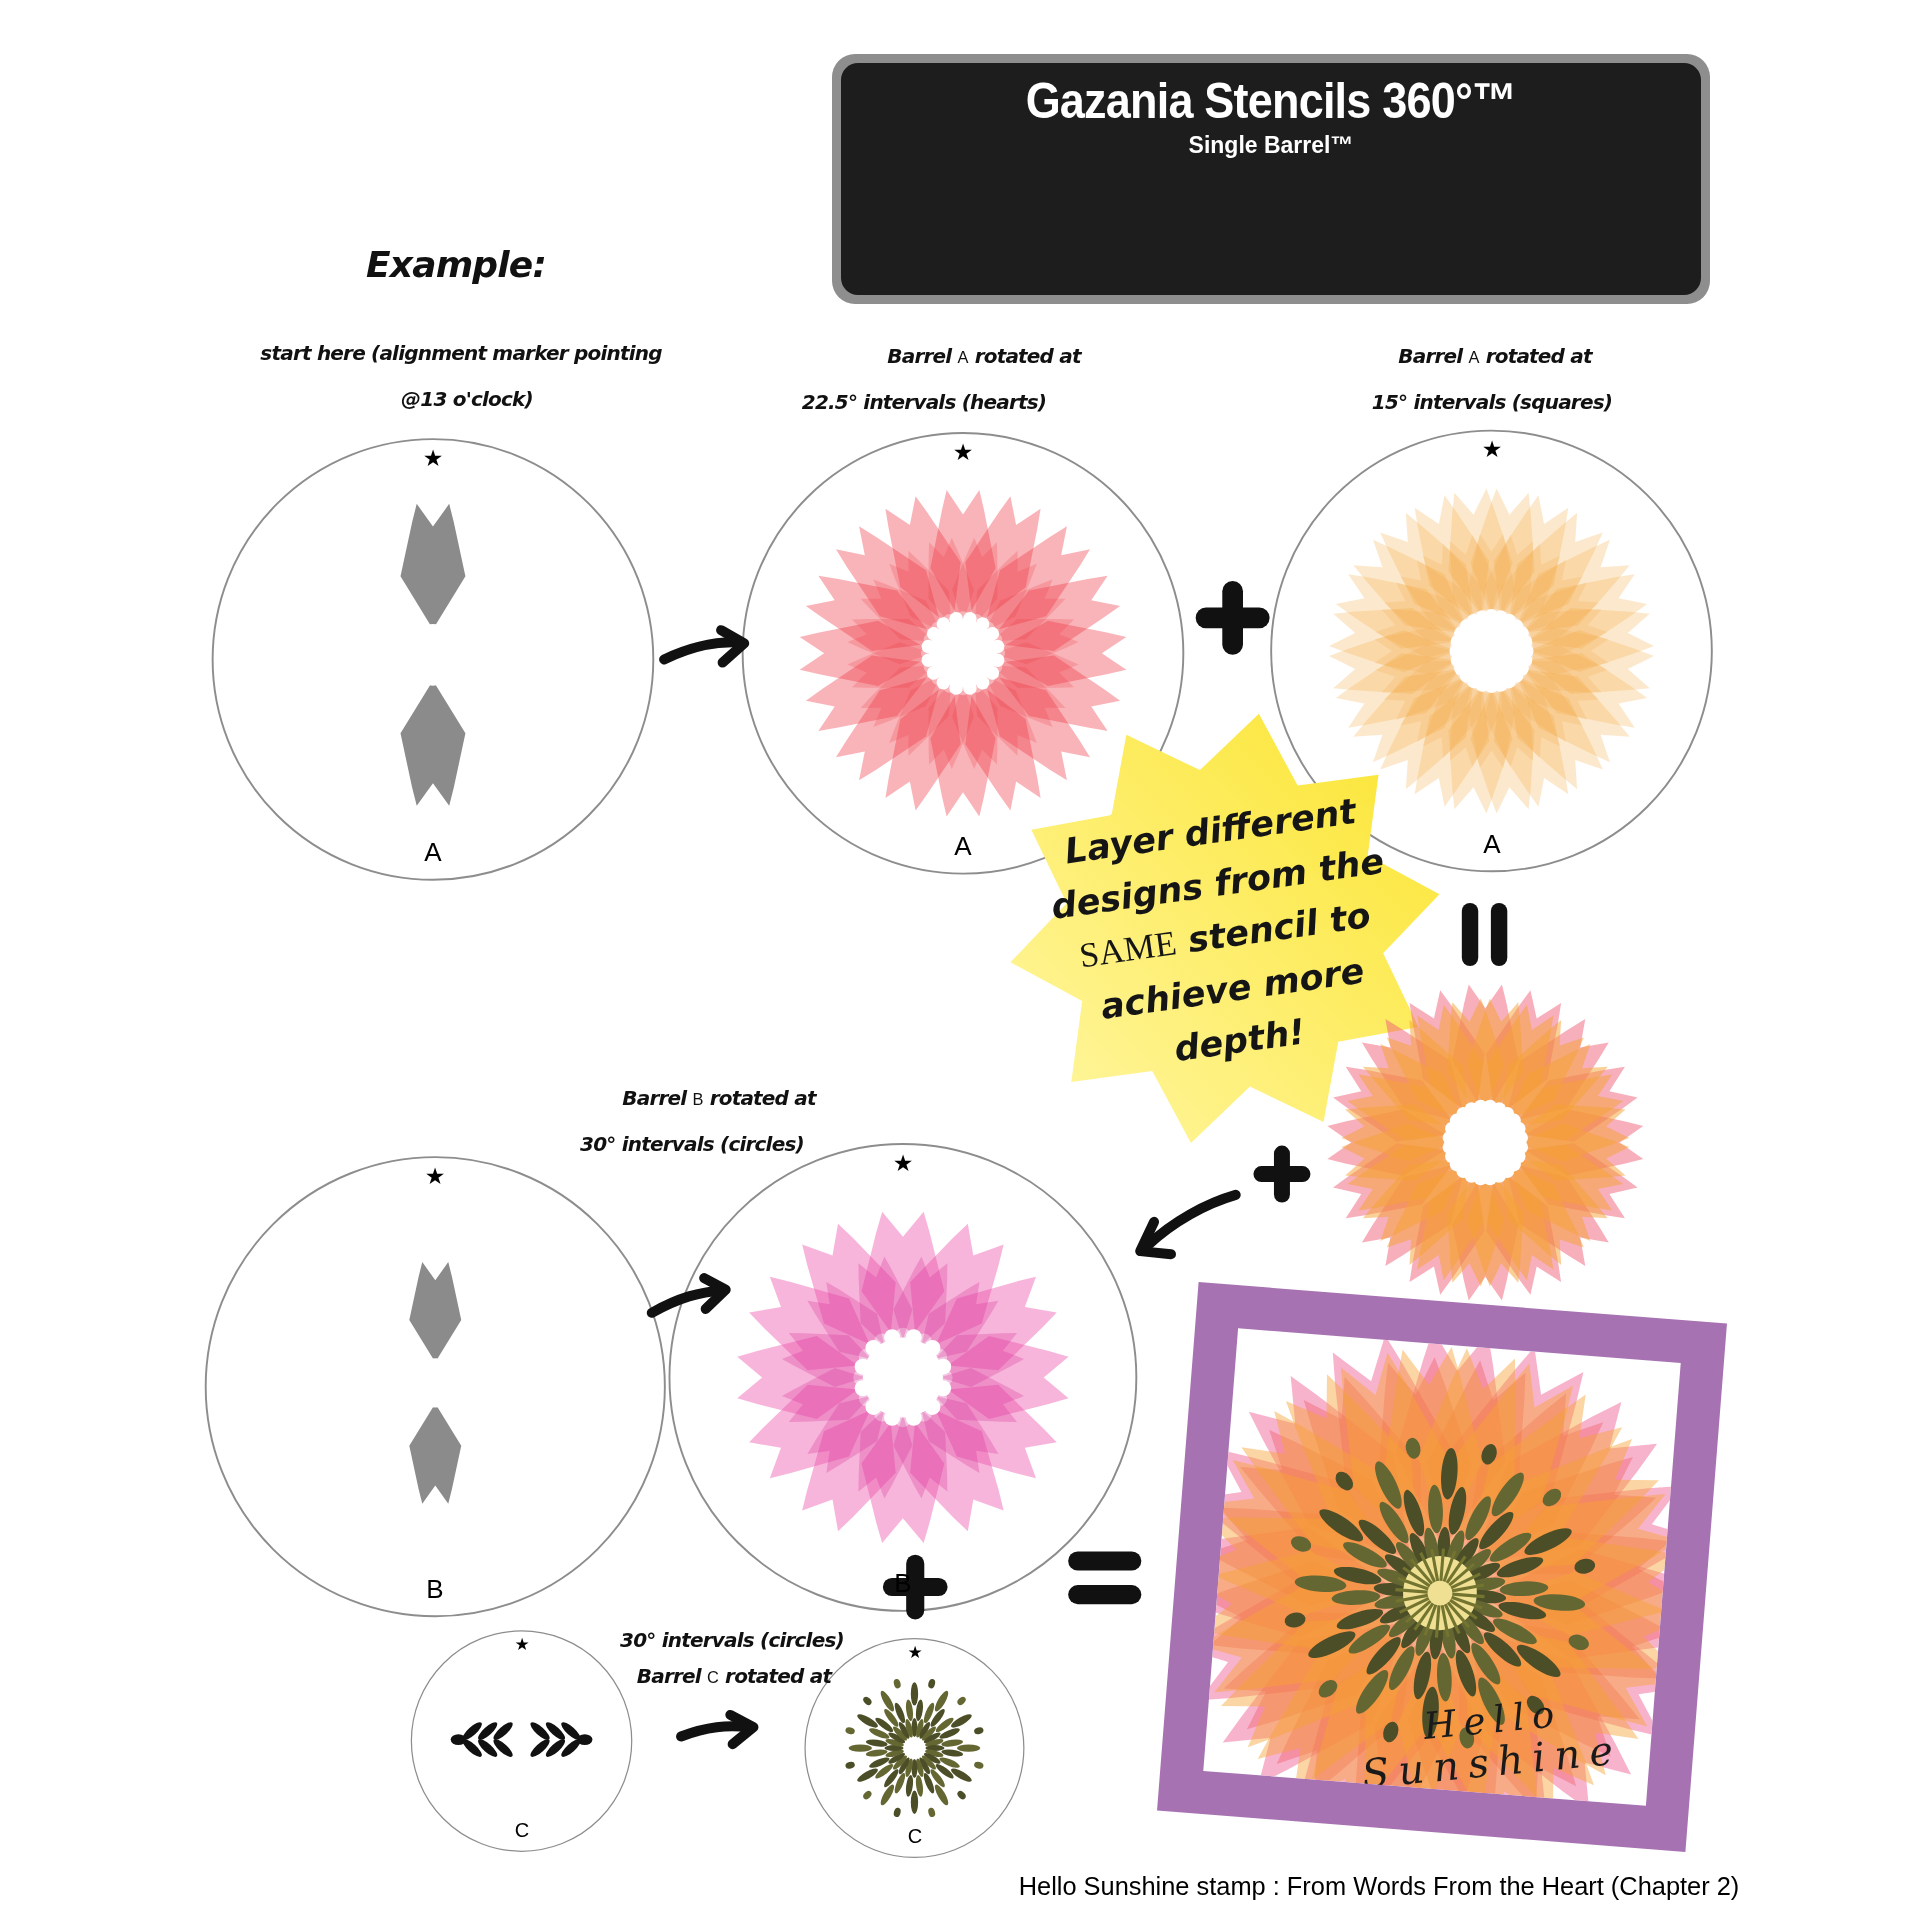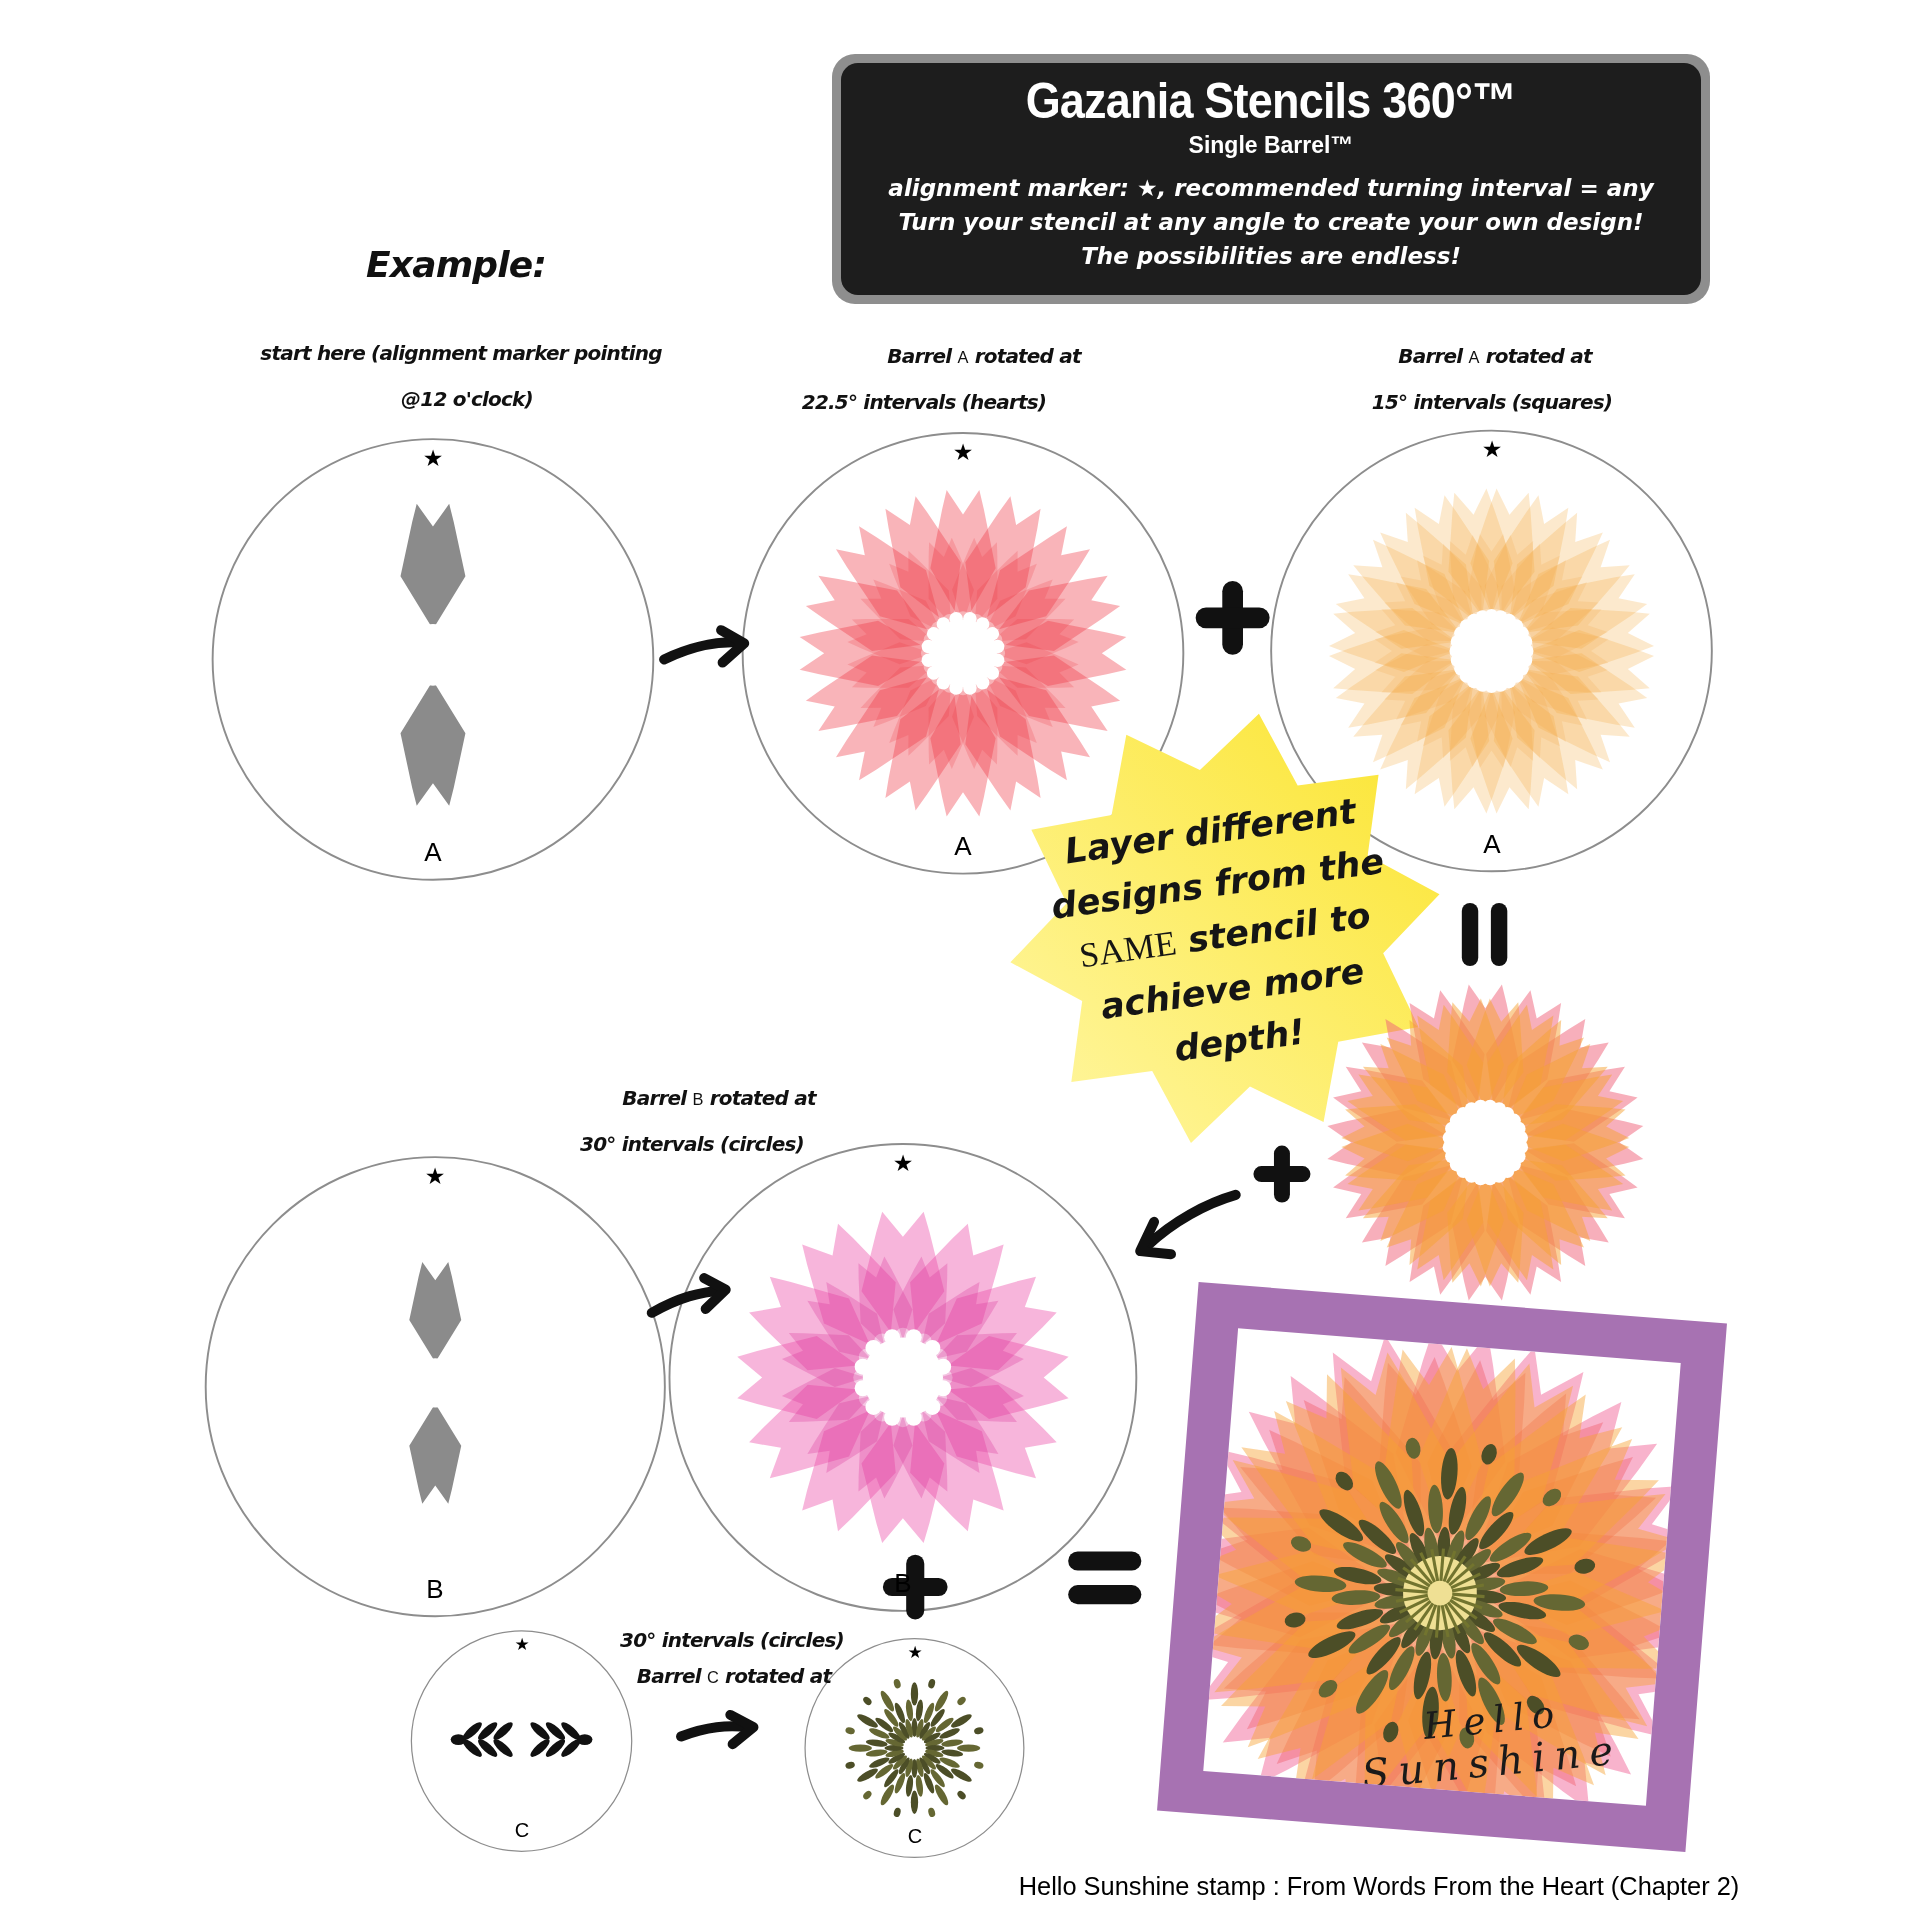--- a/index.html
+++ b/index.html
@@ -494,32 +494,27 @@
       <g transform="translate(1927 1213) rotate(90)" fill="#111">
         <rect x="-41" y="-29.52" width="82" height="21.32" rx="10.66"></rect>
         <rect x="-41" y="8.200000000000001" width="82" height="21.32" rx="10.66"></rect>
       </g>
     </svg>
 
   <div id="header-box">
     <div id="header-inner">
       <div id="header-title">Gazania Stencils 360°™</div>
       <div id="header-subtitle">Single Barrel™</div>
-      <div id="header-lines">
-        <div class="header-line">alignment marker: ★, recommended turning interval = any</div>
-        <div class="header-line">Turn your stencil at any angle to create your own design!</div>
-        <div class="header-line">The possibilities are endless!</div>
-      </div>
     </div>
   </div>
 
   <div class="lbl script example" style="left:456px;top:264px;">Example:</div>
 
   <div class="lbl script" style="left:461px;top:353px;">start here (alignment marker pointing</div>
-  <div class="lbl script" style="left:467px;top:399px;">@12 o'clock)</div>
+  <div class="lbl script" style="left:467px;top:399px;">@13 o'clock)</div>
 
   <div class="lbl script" style="left:984px;top:356px;">
     <span>Barrel</span>
     <span class="plain-letter">A</span>
     <span>rotated at</span>
   </div>
   <div class="lbl script" style="left:924px;top:402px;">22.5° intervals (hearts)</div>
 
   <div class="lbl script" style="left:1495px;top:356px;">
     <span>Barrel</span>

